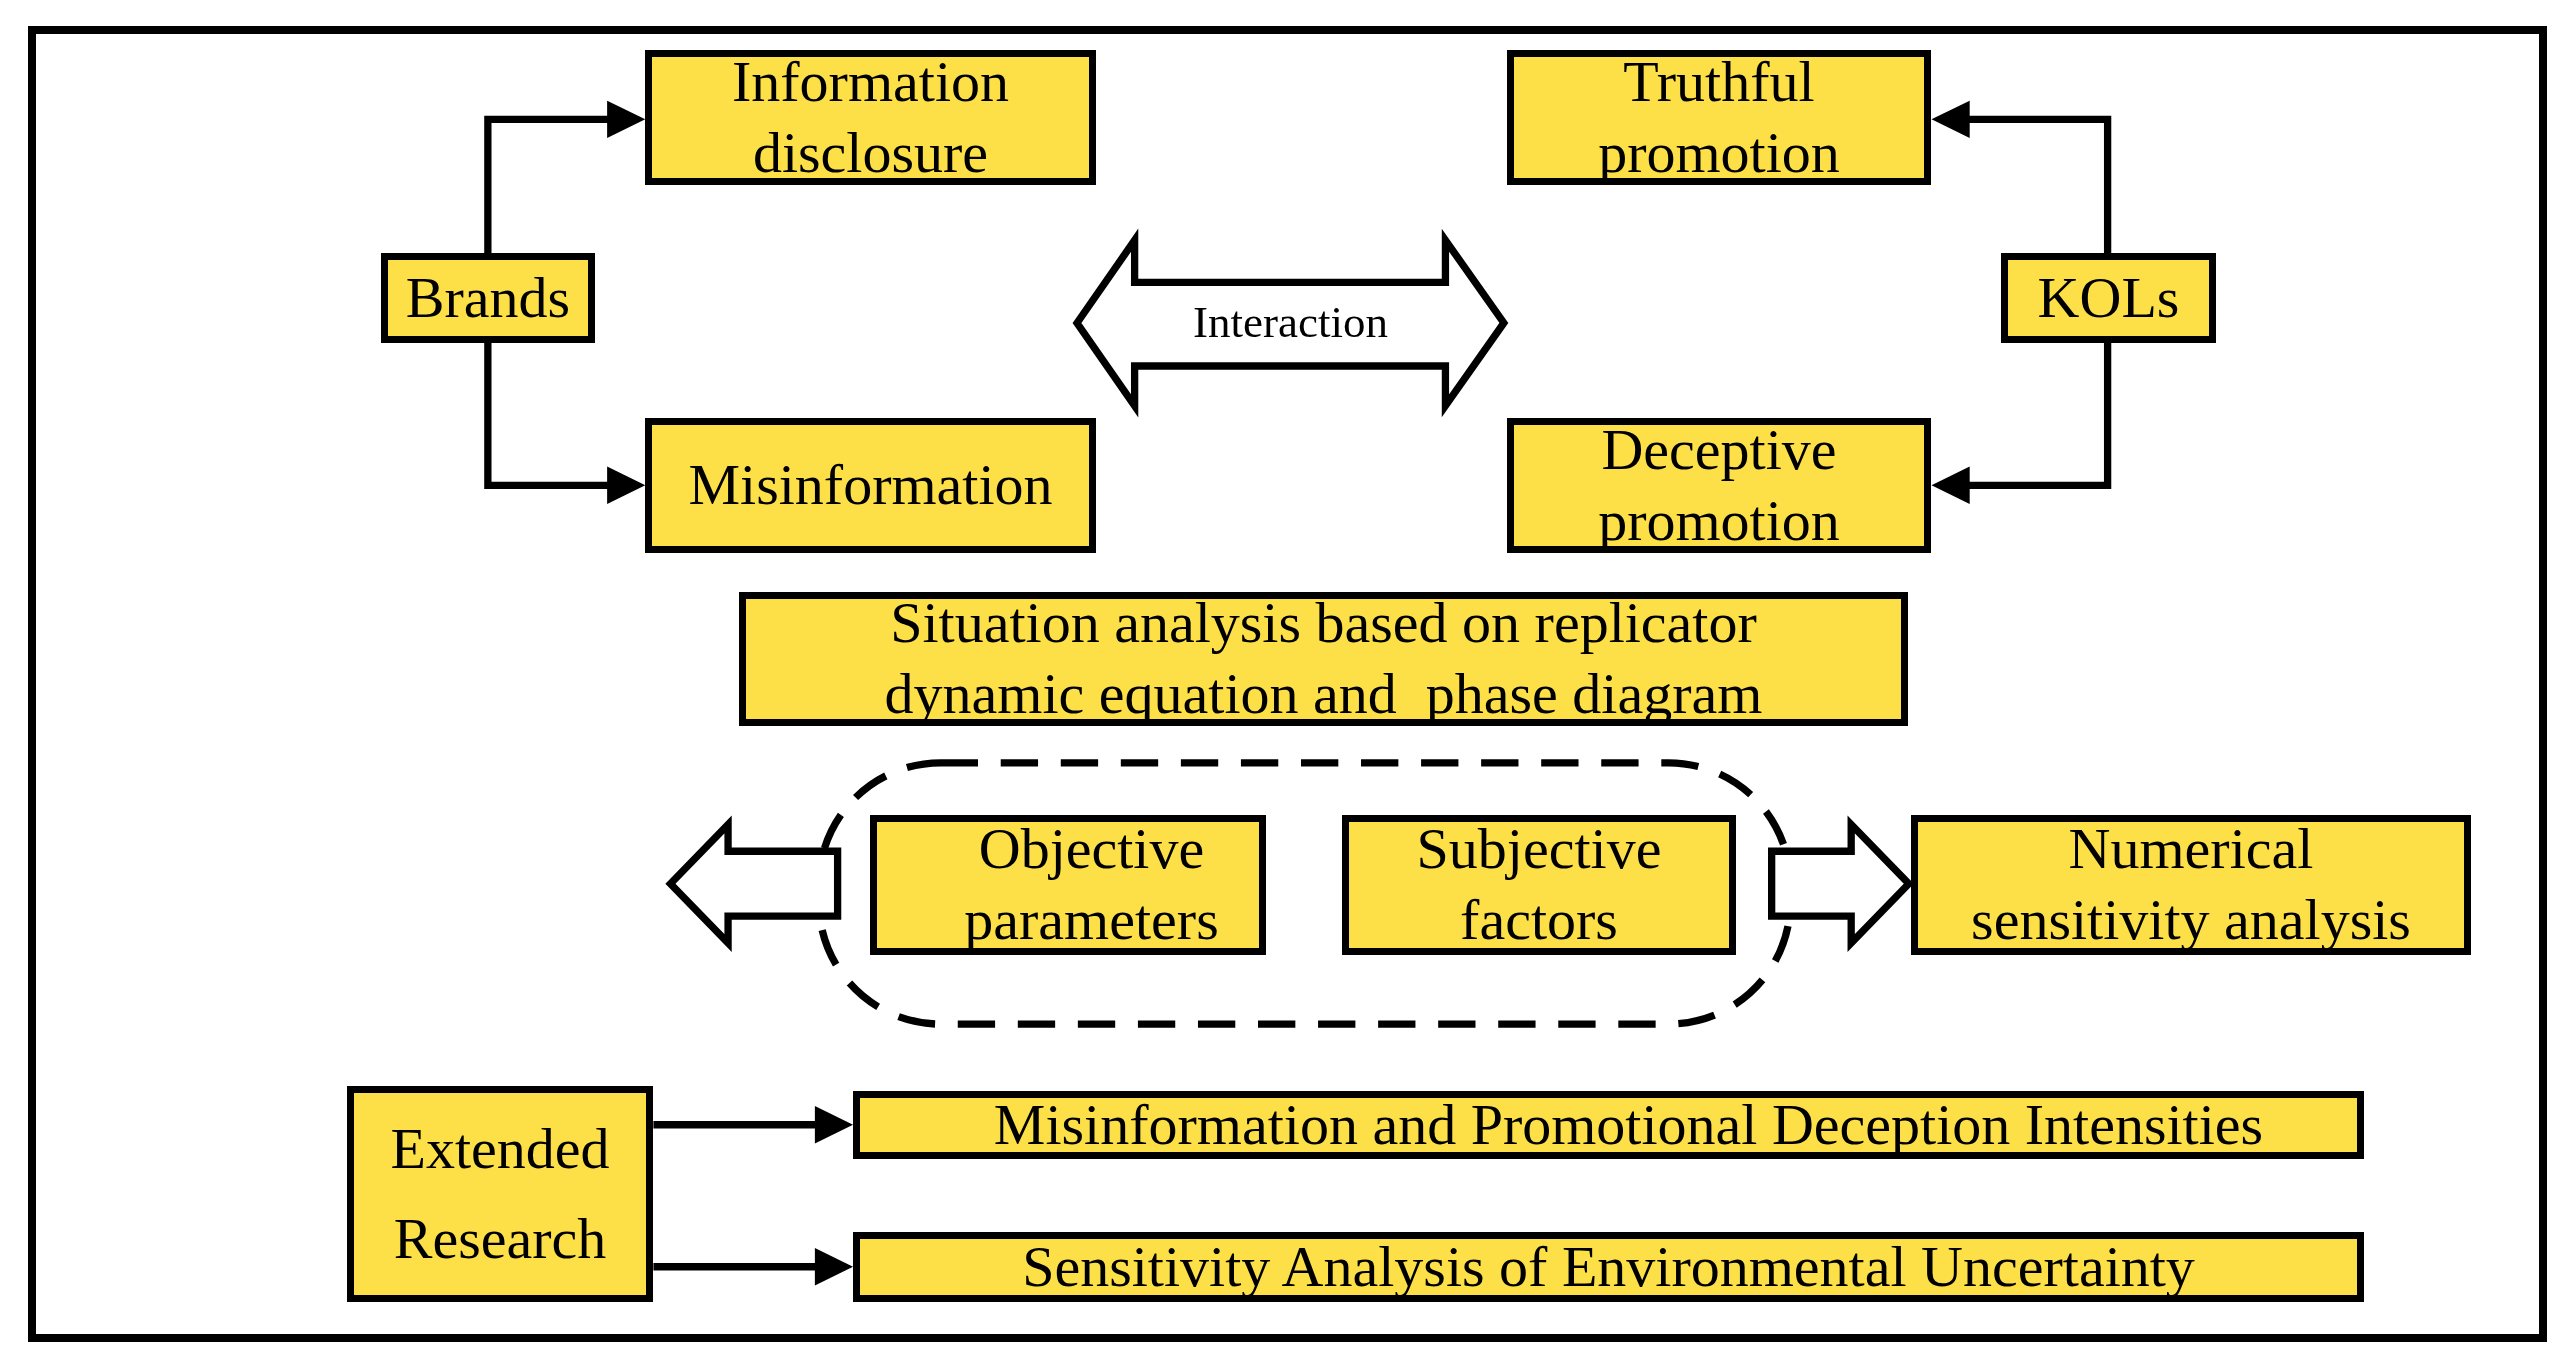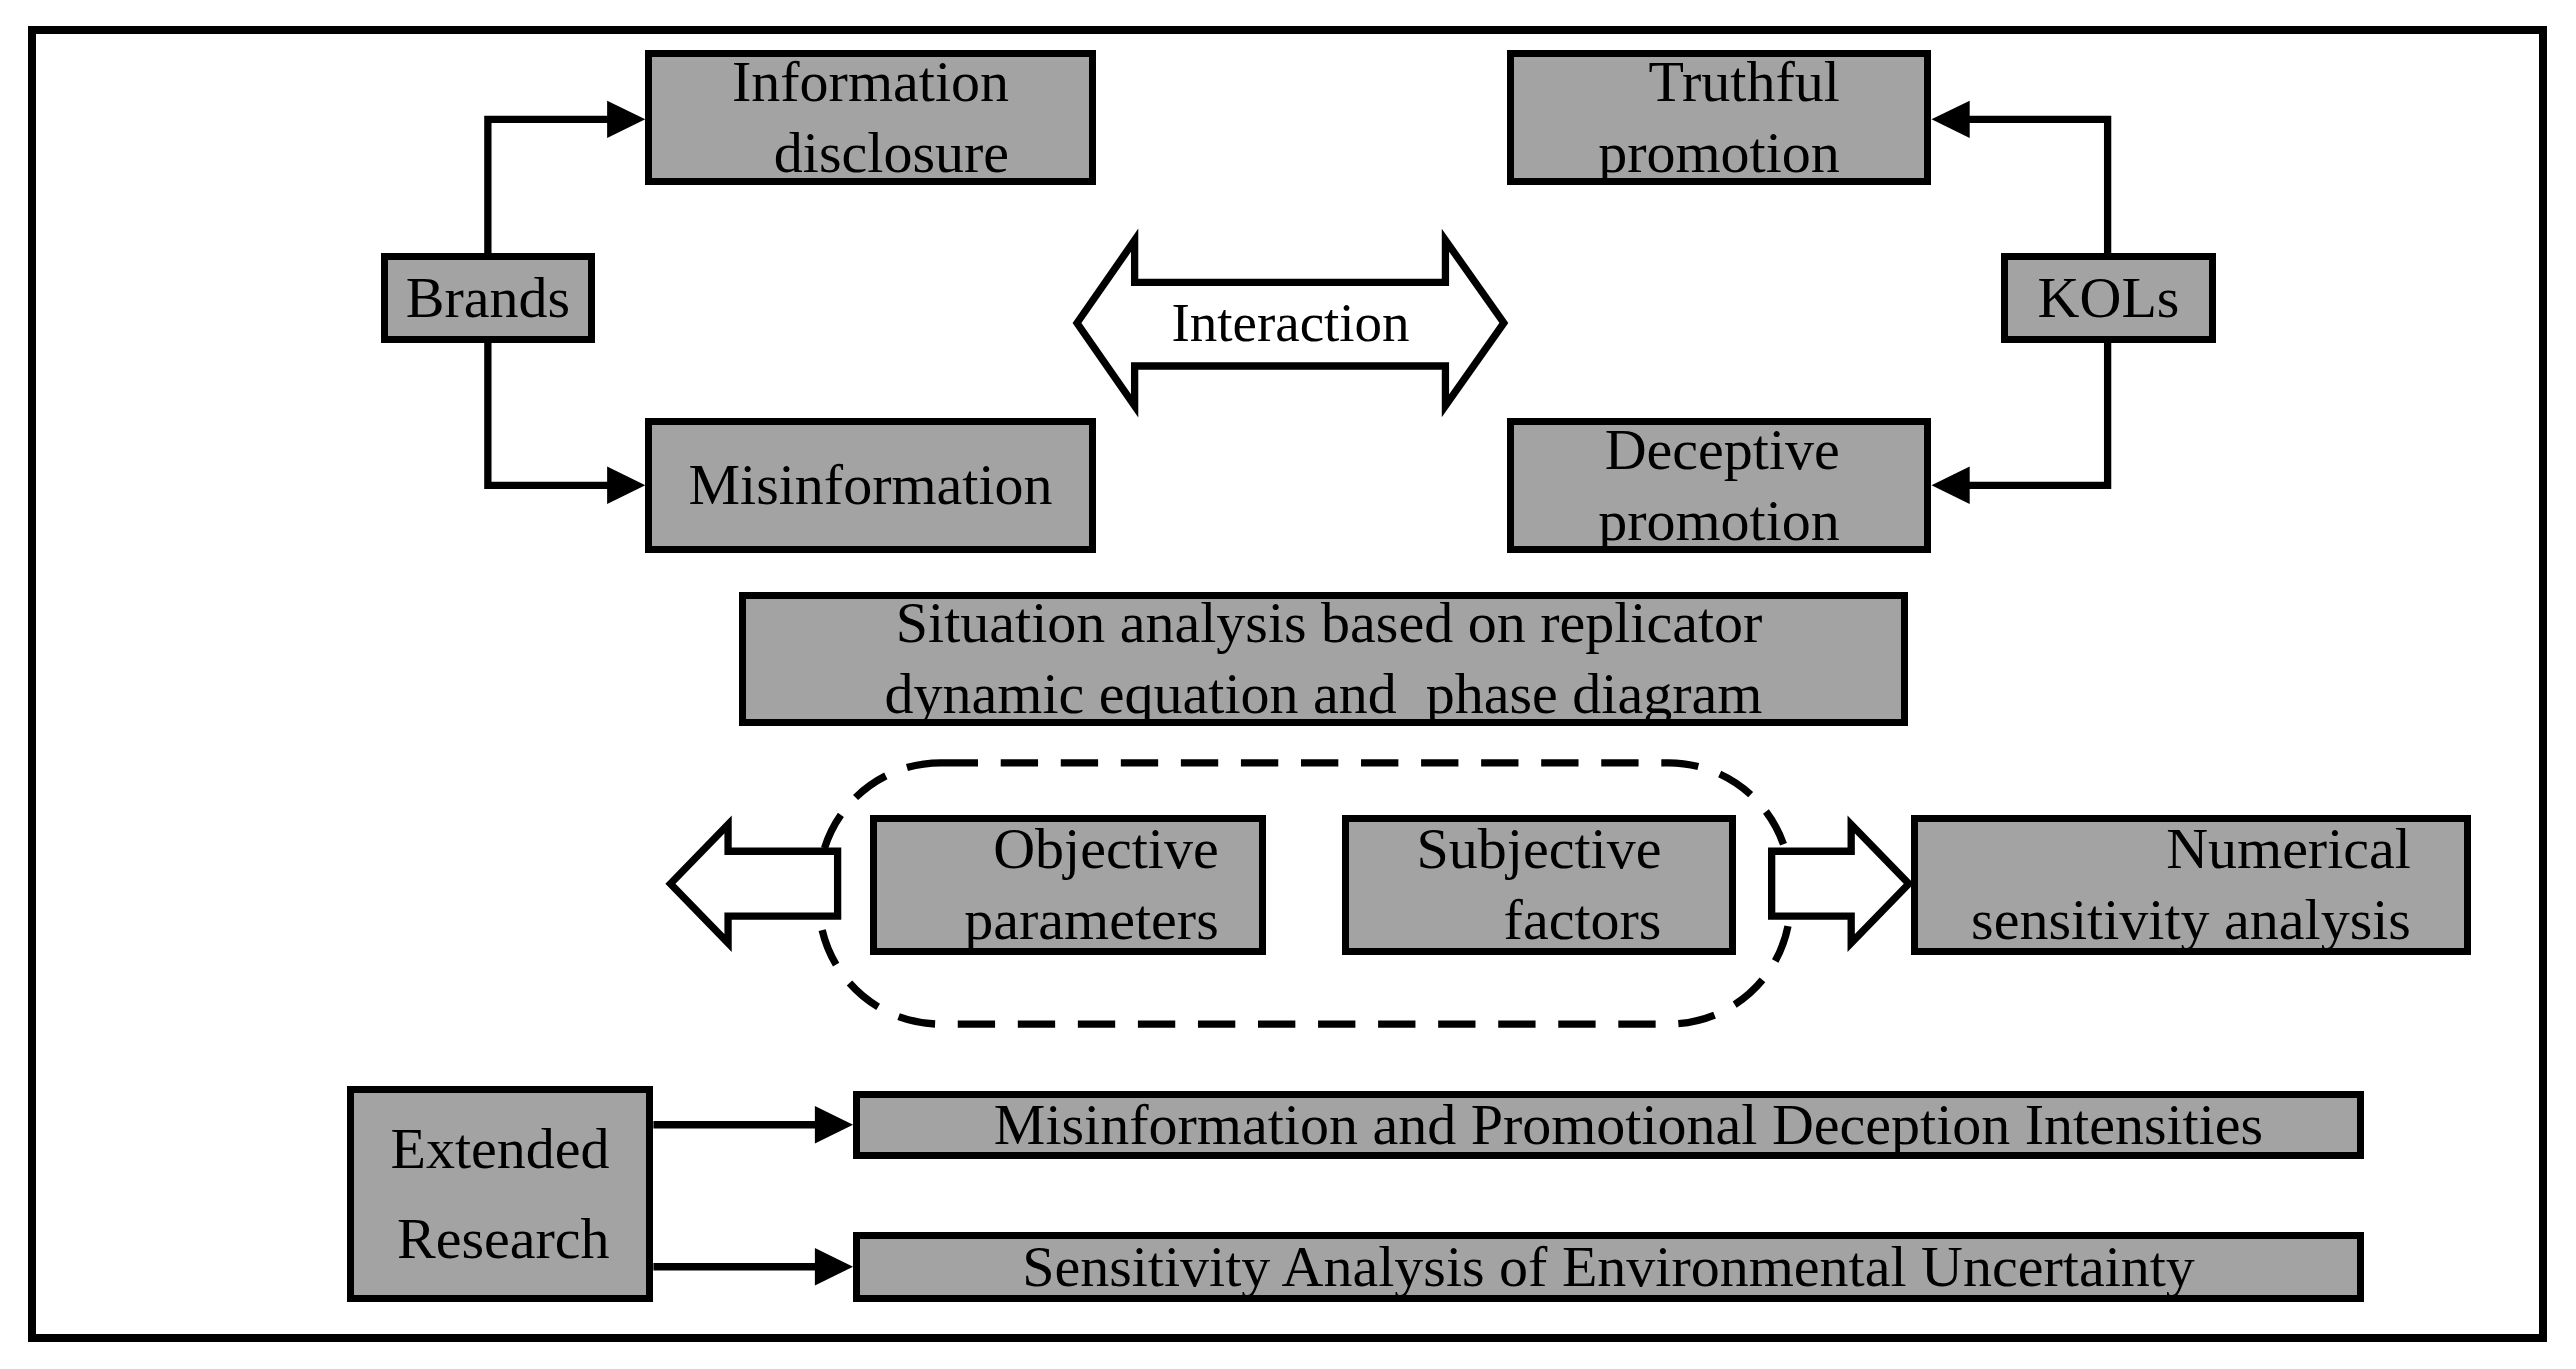--- a/index.html
+++ b/index.html
@@ -19,43 +19,43 @@
     border: 8px solid #000000;
     box-sizing: border-box;
   }
   #connector-layer {
     position: absolute;
     left: 0; top: 0;
     width: 2576px; height: 1369px;
   }
   .box {
     position: absolute;
-    background: #a3a3a3;
+    background: #fde047;
     border: 7.3px solid #000000;
     box-sizing: border-box;
     display: flex;
     align-items: center;
     justify-content: center;
-    text-align: right;
+    text-align: center;
   }
   .box-label {
     white-space: pre-wrap;
     font-size: 58px;
     line-height: 1.22;
     color: #000000;
   }
   .wide-gap .box-label { line-height: 1.55; }
   .arrow-text {
     position: absolute;
     display: flex;
     align-items: center;
     justify-content: center;
     text-align: center;
   }
-  .arrow-text .box-label { font-size: 55px; }
+  .arrow-text .box-label { font-size: 45px; }
   .conn { stroke: #000000; stroke-width: 9; fill: none; }
   .head { fill: #000000; stroke: none; }
   .block-arrow { fill: #ffffff; stroke: #000000; stroke-width: 9; stroke-linejoin: miter; }
   .dashed-region { fill: none; stroke: #000000; stroke-width: 9; stroke-dasharray: 46 28; }
 </style>
 </head>
 <body>
 
 <div id="canvas">
 

